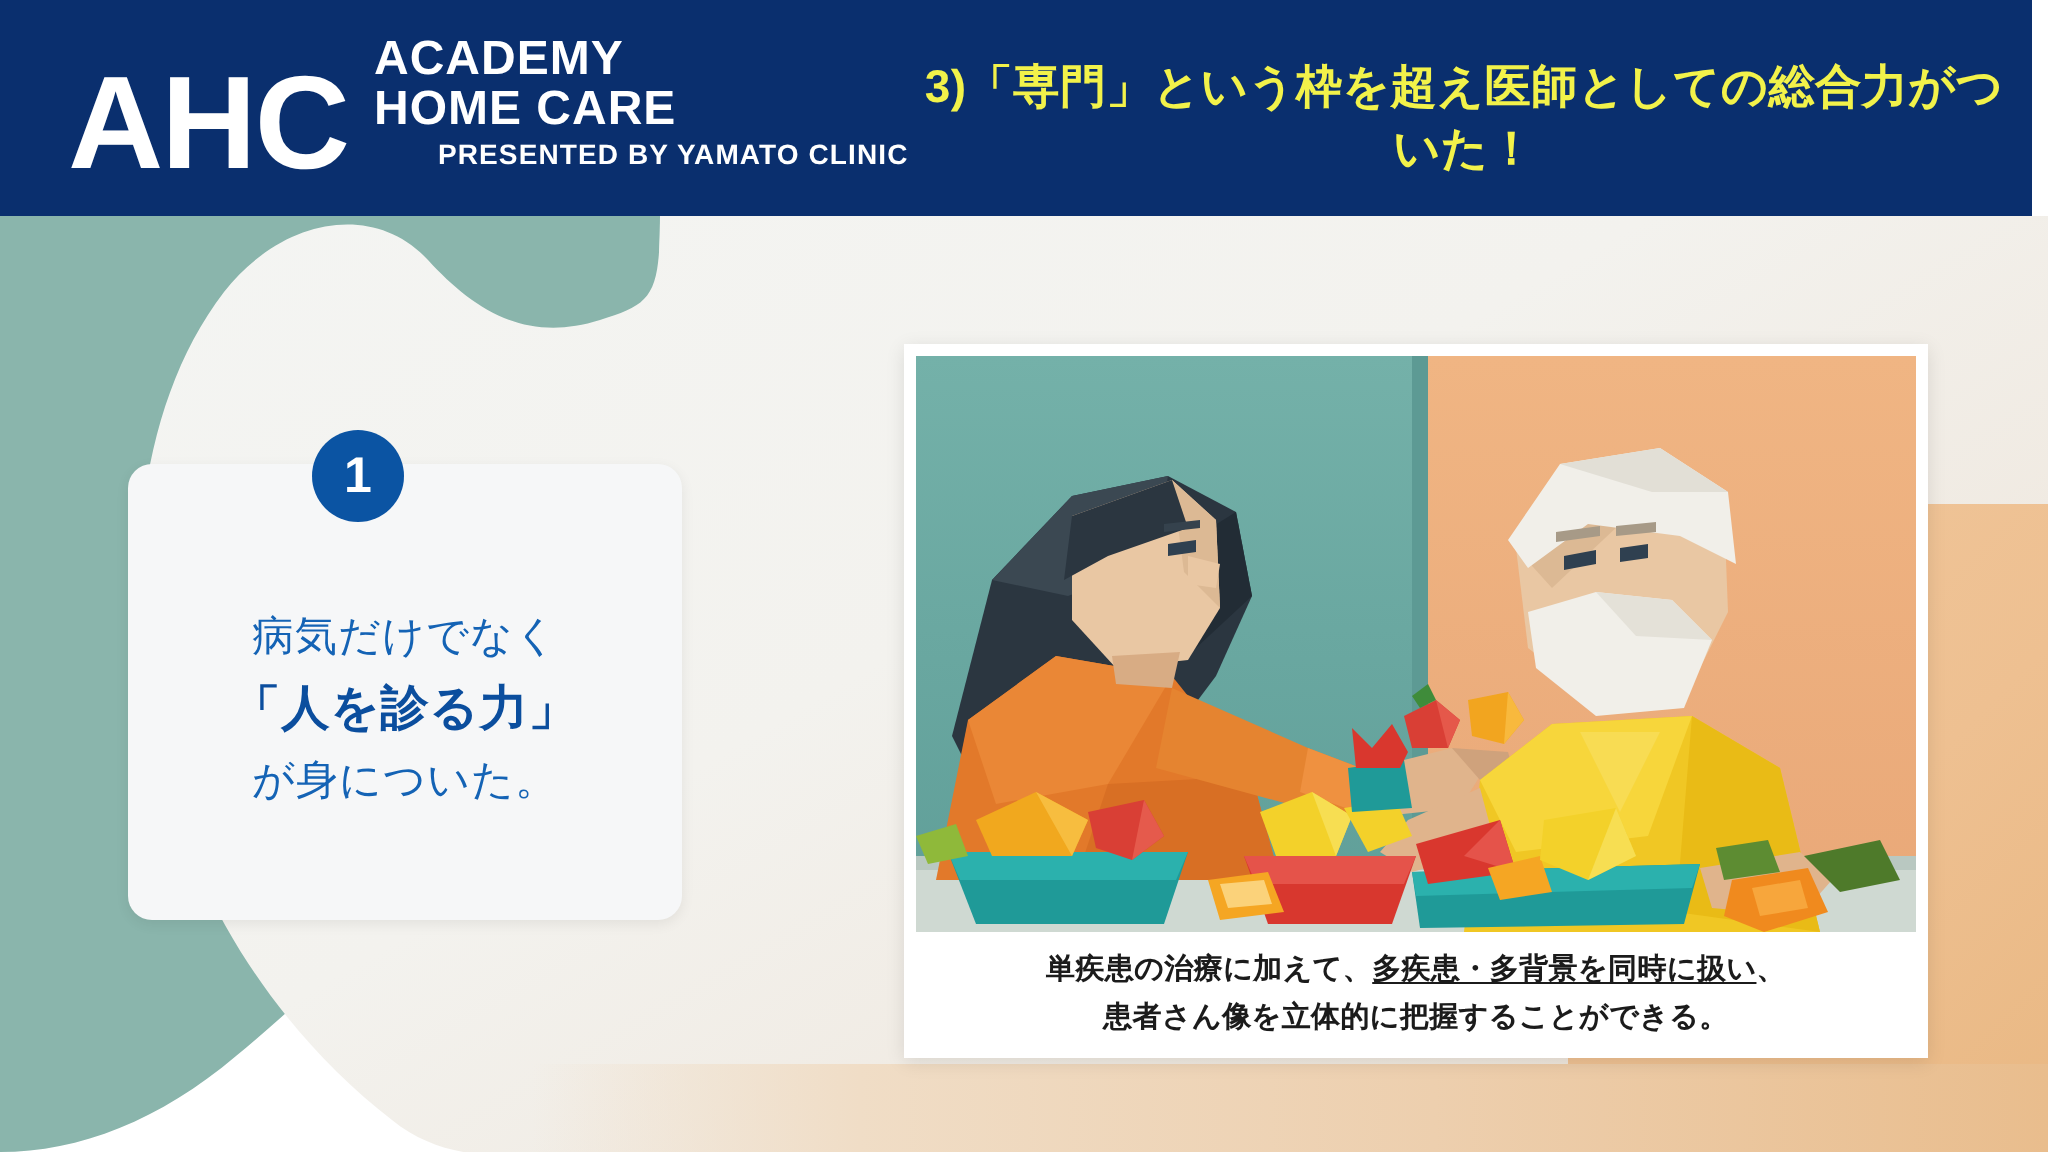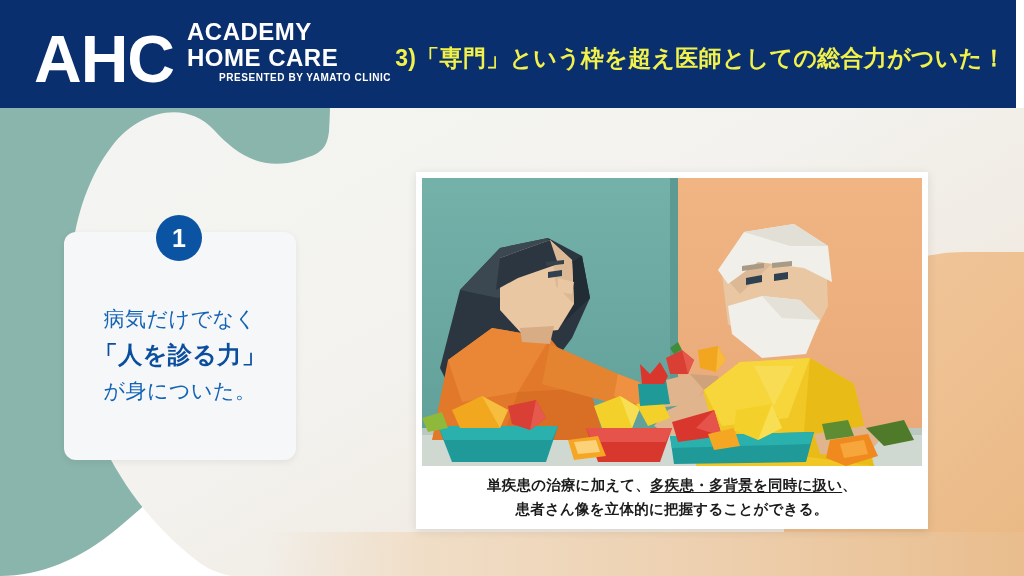--- a/index.html
+++ b/index.html
@@ -87,21 +87,21 @@
   .logo-sub .l1,
   .logo-sub .l2,
   .logo-sub .l3 {
     font-size: 24px;
     font-weight: bold;
     letter-spacing: 0.5px;
     display: block;
   }
   .logo-sub .l4 {
     display: block;
-    font-size: 10px;
+    font-size: 14px;
     font-weight: bold;
     letter-spacing: 0.55px;
     margin-top: 2px;
     padding-left: 32px;
   }
   .header-titles {
     flex: 1;
     text-align: center;
     margin-left: 4px;
     margin-right: 10px;
@@ -119,21 +119,21 @@
     font-weight: bold;
     letter-spacing: 0.3px;
     line-height: 1.35;
     margin-top: 10px;
   }
 
   
   .left-card {
     position: absolute;
     left: 64px; top: 232px;
-    width: 232px; height: 228px;
+    width: 277px; height: 228px;
     background: #f6f7f8;
     border-radius: 12px;
     box-shadow: 0 2px 7px rgba(0,0,0,0.07);
     z-index: 5;
     display: flex;
     flex-direction: column;
     align-items: center;
     justify-content: center;
   }
   .badge {
@@ -165,21 +165,21 @@
     font-size: 24px;
     font-weight: bold;
     line-height: 1.62;
     letter-spacing: 0.5px;
     color: #0b4e9e;
   }
 
   
   .photo-card {
     position: absolute;
-    left: 416px; top: 172px;
+    left: 452px; top: 172px;
     width: 512px; height: 357px;
     background: #ffffff;
     box-shadow: 0 2px 9px rgba(0,0,0,0.10);
     z-index: 5;
     padding: 6px 6px 0 6px;
     box-sizing: border-box;
   }
   .photo-wrap {
     position: relative;
     width: 500px; height: 288px;

